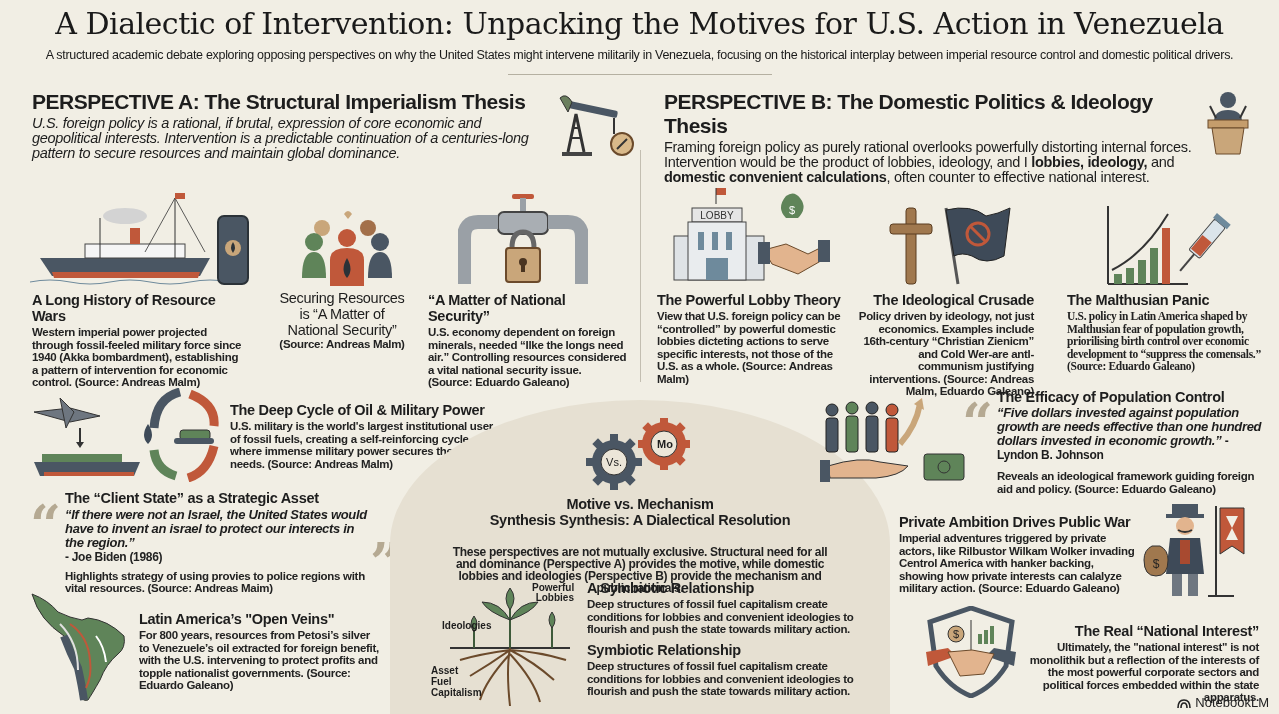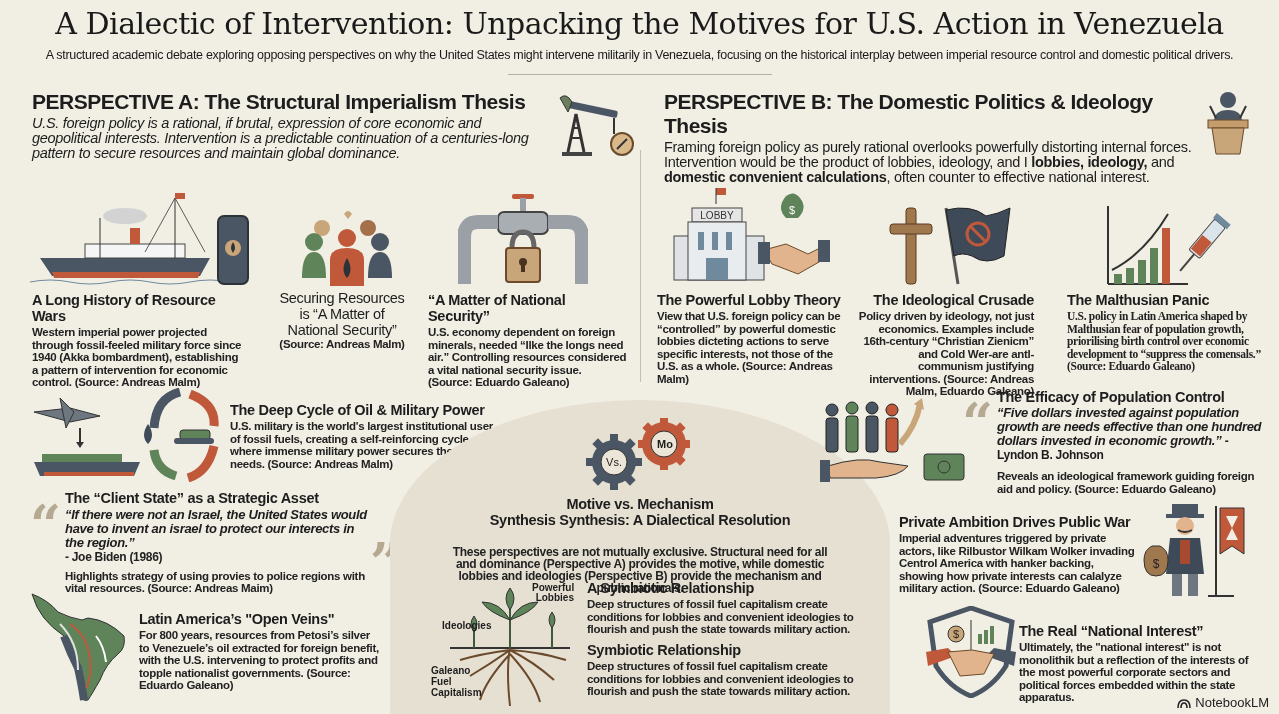--- a/index.html
+++ b/index.html
@@ -292,21 +292,21 @@
     <path d="M80 40 q22 -8 28 -18 q-18 0 -28 18" fill="#5f8459" stroke="#333"></path>
     <line x1="44" y1="44" x2="44" y2="68" stroke="#3e5a3a" stroke-width="2"></line>
     <path d="M44 36 q-6 8 0 16 q6 -8 0 -16" fill="#5f8459" stroke="#333"></path>
     <line x1="122" y1="40" x2="122" y2="68" stroke="#3e5a3a" stroke-width="2"></line>
     <path d="M122 32 q-6 8 0 16 q6 -8 0 -16" fill="#5f8459" stroke="#333"></path>
     <path d="M80 68 Q76 90 80 126 M80 70 Q60 84 40 96 M80 70 Q104 82 124 100 M80 74 Q56 100 50 120 M80 74 Q104 100 110 122 M80 70 Q50 74 30 80 M80 70 Q110 72 136 80" stroke="#6b4a2b" stroke-width="2" fill="none"></path>
   </svg>
 </div>
 <div class="abs" style="left:442px; top:596px; font-size:10px; font-weight:bold;margin-top:24px;">Ideologies</div>
 <div class="abs" style="left:532px; top:583px; font-size:10px; font-weight:bold; width:42px; text-align:right; line-height:10px;">Powerful Lobbies</div>
-<div class="abs" style="left:431px; top:665px; font-size:10px; font-weight:bold; width:50px; line-height:11px;">Galeano Fuel Capitalism</div>
+<div class="abs" style="left:431px; top:665px; font-size:10px; font-weight:bold; width:50px; line-height:11px;">Asset Fuel Capitalism</div>
 
 <div class="abs" style="left:587px; top:580px; width:280px;">
   <h3 class="sec">A Symbiotic Relationship</h3>
   <div class="body-text" style="margin-top:2px;">Deep structures of fossil fuel capitalism create conditions for lobbies and convenient ideologies to flourish and push the state towards military action.</div>
 </div>
 <div class="abs" style="left:587px; top:642px; width:280px;">
   <h3 class="sec">Symbiotic Relationship</h3>
   <div class="body-text" style="margin-top:2px;">Deep structures of fossil fuel capitalism create conditions for lobbies and convenient ideologies to flourish and push the state towards military action.</div>
 </div>
 
@@ -370,21 +370,21 @@
     <text x="30" y="32" font-size="11" text-anchor="middle" fill="#222" font-family="Liberation Sans, sans-serif">$</text>
     <line x1="45" y1="14" x2="45" y2="44" stroke="#333"></line>
     <rect x="52" y="28" width="4" height="10" fill="#5f8459"></rect>
     <rect x="58" y="24" width="4" height="14" fill="#5f8459"></rect>
     <rect x="64" y="20" width="4" height="18" fill="#5f8459"></rect>
     <path d="M0 46 L22 42 L30 50 L2 60 Z" fill="#c0583a"></path>
     <path d="M90 46 L68 42 L60 50 L88 60 Z" fill="#4a5663"></path>
     <path d="M22 46 L46 44 L68 48 L58 68 L34 70 Z" fill="#e2b48e" stroke="#6b4a2b"></path>
   </svg>
 </div>
-<div class="abs" style="left:1019px; top:623px; width:240px;">
+<div class="abs" style="left:1019px; top:623px; width:240px;text-align:right;">
   <h3 class="sec">The Real “National Interest”</h3>
   <div class="body-text" style="margin-top:2px;">Ultimately, the "national interest" is not monolithik but a reflection of the interests of the most powerful corporate sectors and political forces embedded within the state apparatus.</div>
 </div>
 
 <div class="abs notebooklm">
   <span>
     <svg width="14" height="12" viewBox="0 0 14 12">
       <path d="M1 11 Q1 3 7 3 Q13 3 13 11" stroke="#222" stroke-width="1.6" fill="none"></path>
       <path d="M4 11 Q4 6 7 6 Q10 6 10 11" stroke="#222" stroke-width="1.6" fill="none"></path>
     </svg>

